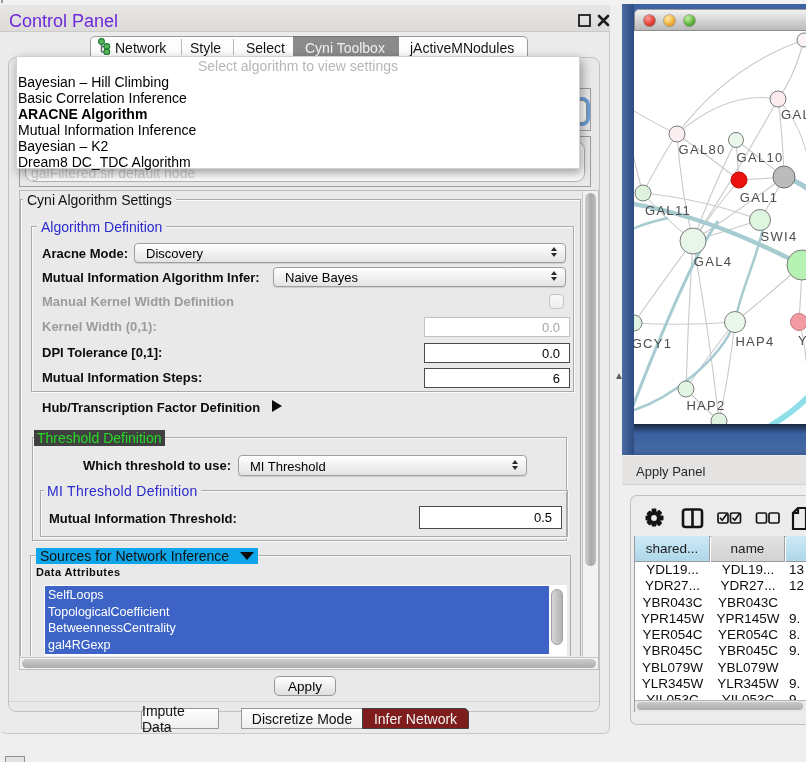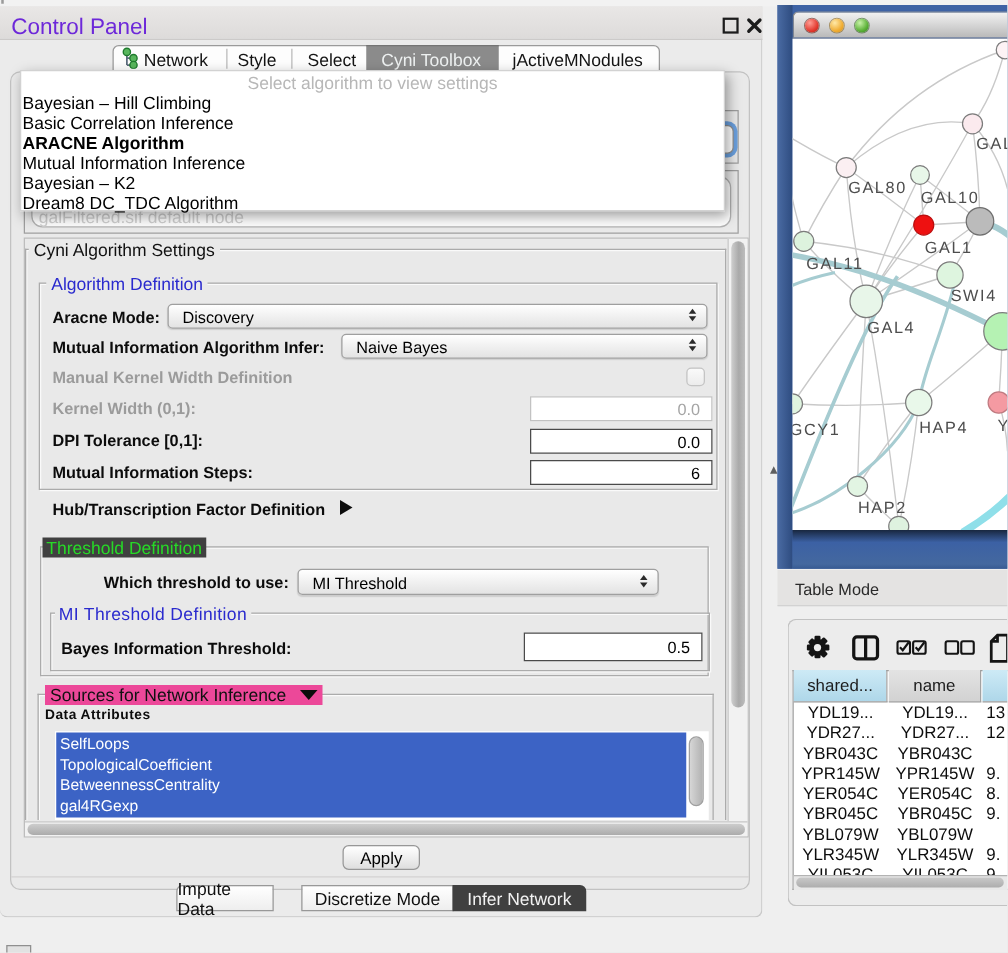--- a/index.html
+++ b/index.html
@@ -6,21 +6,21 @@
 .a{position:absolute}
 .lbl{font-weight:bold;font-size:13px;color:#0c0c0c;white-space:nowrap}
 .glbl{font-weight:bold;font-size:13px;color:#9b9b9b;white-space:nowrap}
 .combo{background:linear-gradient(#ffffff,#f2f2f2 45%,#e3e3e3);border:1px solid #9f9f9f;border-radius:4px;box-shadow:0 1px 1px rgba(0,0,0,.12)}
 .combo .t{position:absolute;left:11px;top:2px;font-size:13px;color:#000}
 .stp{position:absolute;right:8px}
 .tri-u{width:0;height:0;border-left:3.5px solid transparent;border-right:3.5px solid transparent;border-bottom:4.5px solid #2a2a2a}
 .tri-d{width:0;height:0;border-left:3.5px solid transparent;border-right:3.5px solid transparent;border-top:4.5px solid #2a2a2a;margin-top:2px}
 .inp{background:#fff;border:1px solid #4a4a4a;font-size:13px;text-align:right;padding-right:9px;color:#000;display:flex;align-items:center;justify-content:flex-end}
 .tab{background:linear-gradient(#ffffff,#eeeeee);border:1px solid #989898;color:#101010;display:flex;align-items:center;justify-content:center;font-size:14px}
-.tabsel{background:#404040;color:#f2f2f2;border:3px solid #404040}
+.tabsel{background:#7f1d1d;color:#f2f2f2;border:1px solid #404040}
 </style></head><body>
 
 <div class="a" style="left:0;top:0;width:806px;height:5px;background:#f2f2f2"></div>
 <div class="a" style="left:1px;top:0;width:2px;height:3px;background:#9a9a9a"></div>
 
 <div class="a" style="left:0;top:5px;width:610px;height:729px;background:#ebebeb;border-right:1px solid #c9c9c9;border-bottom:1px solid #c9c9c9;border-radius:0 0 6px 6px"></div>
 <div class="a" style="left:0;top:5px;width:610px;height:27px;background:linear-gradient(#e9e7e6,#dddbda);border-bottom:1px solid #cccac9"></div>
 <div class="a" style="left:9px;top:11px;font-size:18px;color:#6d28d9">Control Panel</div>
 
 <svg class="a" style="left:576px;top:12px" width="36" height="17" viewBox="0 0 36 17">
@@ -107,25 +107,25 @@
 <div class="combo a" style="left:238px;top:455px;width:289px;height:21px">
     <div class="t" style="top:2.5px">MI Threshold</div>
     <div class="stp" style="top:3.5px">
       <div class="tri-u"></div>
       <div class="tri-d"></div>
     </div>
   </div>
 
 <div class="a" style="left:40px;top:490px;width:528px;height:47px;border:1px solid #ababab;box-shadow:inset 1px 1px 0 #fafafa,1px 1px 0 #fafafa"></div>
 <div class="a" style="left:44px;top:483px;background:#e9e9e9;padding:0 3px;font-size:14px;letter-spacing:.3px;color:#2a2ace">MI Threshold Definition</div>
-<div class="lbl a" style="left:49px;top:511px">Bayes Information Threshold:</div>
+<div class="lbl a" style="left:49px;top:511px">Mutual Information Threshold:</div>
 <div class="inp a" style="left:419px;top:506px;width:143px;height:23px">0.5</div>
 
 <div class="a" style="left:30px;top:555px;width:541px;height:101px;border:1px solid #ababab;border-bottom:none;box-shadow:inset 1px 1px 0 #fafafa"></div>
-<div class="a" style="left:36px;top:548px;background:#ec4899;padding:0 4px;font-size:14px;color:#111">Sources for Network Inference <span style="display:inline-block;width:0;height:0;border-left:7px solid transparent;border-right:7px solid transparent;border-top:8px solid #0c0c0c;margin-left:7px;margin-bottom:1px"></span></div>
+<div class="a" style="left:36px;top:548px;background:#0ea5e9;padding:0 4px;font-size:14px;color:#111">Sources for Network Inference <span style="display:inline-block;width:0;height:0;border-left:7px solid transparent;border-right:7px solid transparent;border-top:8px solid #0c0c0c;margin-left:7px;margin-bottom:1px"></span></div>
 <div class="a lbl" style="left:36px;top:566px;font-size:11px;letter-spacing:.4px">Data Attributes</div>
 
 <div class="a" style="left:44px;top:585px;width:523px;height:71px;background:#fff"></div>
 <div class="a" style="left:45px;top:586px;width:504px;height:68px;background:#3c63c5"></div>
 <div class="a" style="left:48px;top:587px;font-size:12.5px;color:#fff;line-height:16.6px">SelfLoops<br>TopologicalCoefficient<br>BetweennessCentrality<br>gal4RGexp</div>
 <div class="a" style="left:551px;top:589px;width:12px;height:56px;background:linear-gradient(90deg,#d6d6d6,#b2b2b2);border:1px solid #9f9f9f;border-radius:6px"></div>
 
 <div class="a" style="left:274px;top:676px;width:62px;height:20px;background:linear-gradient(#ffffff,#ececec 60%,#dedede);border:1px solid #979797;border-radius:5px;display:flex;align-items:center;justify-content:center;font-size:13.5px;color:#000">Apply</div>
 
 <div class="tab a" style="left:141px;top:708px;width:78px;height:21px;border-radius:5px 0 0 0">Impute Data</div>
@@ -215,21 +215,21 @@
  <text x="146" y="210">SWI4</text>
  <text x="80" y="235">GAL4</text>
  <text x="19" y="317">GCY1</text>
  <text x="122" y="315">HAP4</text>
  <text x="170" y="314">Y</text>
  <text x="73" y="379">HAP2</text>
 </g>
 </svg>
 
 <div class="a" style="left:622px;top:456px;width:184px;height:29px;background:#e4e3e2;border-bottom:1px solid #d2d2d2"></div>
-<div class="a" style="left:636px;top:464px;font-size:13px;color:#2a2a2a">Table Mode</div>
+<div class="a" style="left:636px;top:464px;font-size:13px;color:#2a2a2a">Apply Panel</div>
 <div class="a" style="left:630px;top:495px;width:176px;height:230px;background:#ececec;border:1px solid #c2c2c2;border-radius:7px 0 0 7px;border-right:none"></div>
 
 <svg class="a" style="left:630px;top:495px" width="176" height="40" viewBox="0 0 176 40">
 <g fill="#141414">
  <g transform="translate(24,23)">
   <rect x="-2.4" y="-9.5" width="4.8" height="18" rx="1"></rect>
   <rect x="-2.4" y="-9.5" width="4.8" height="18" rx="1" transform="rotate(45)"></rect>
   <rect x="-2.4" y="-9.5" width="4.8" height="18" rx="1" transform="rotate(90)"></rect>
   <rect x="-2.4" y="-9.5" width="4.8" height="18" rx="1" transform="rotate(135)"></rect>
   <circle r="6.8"></circle>

